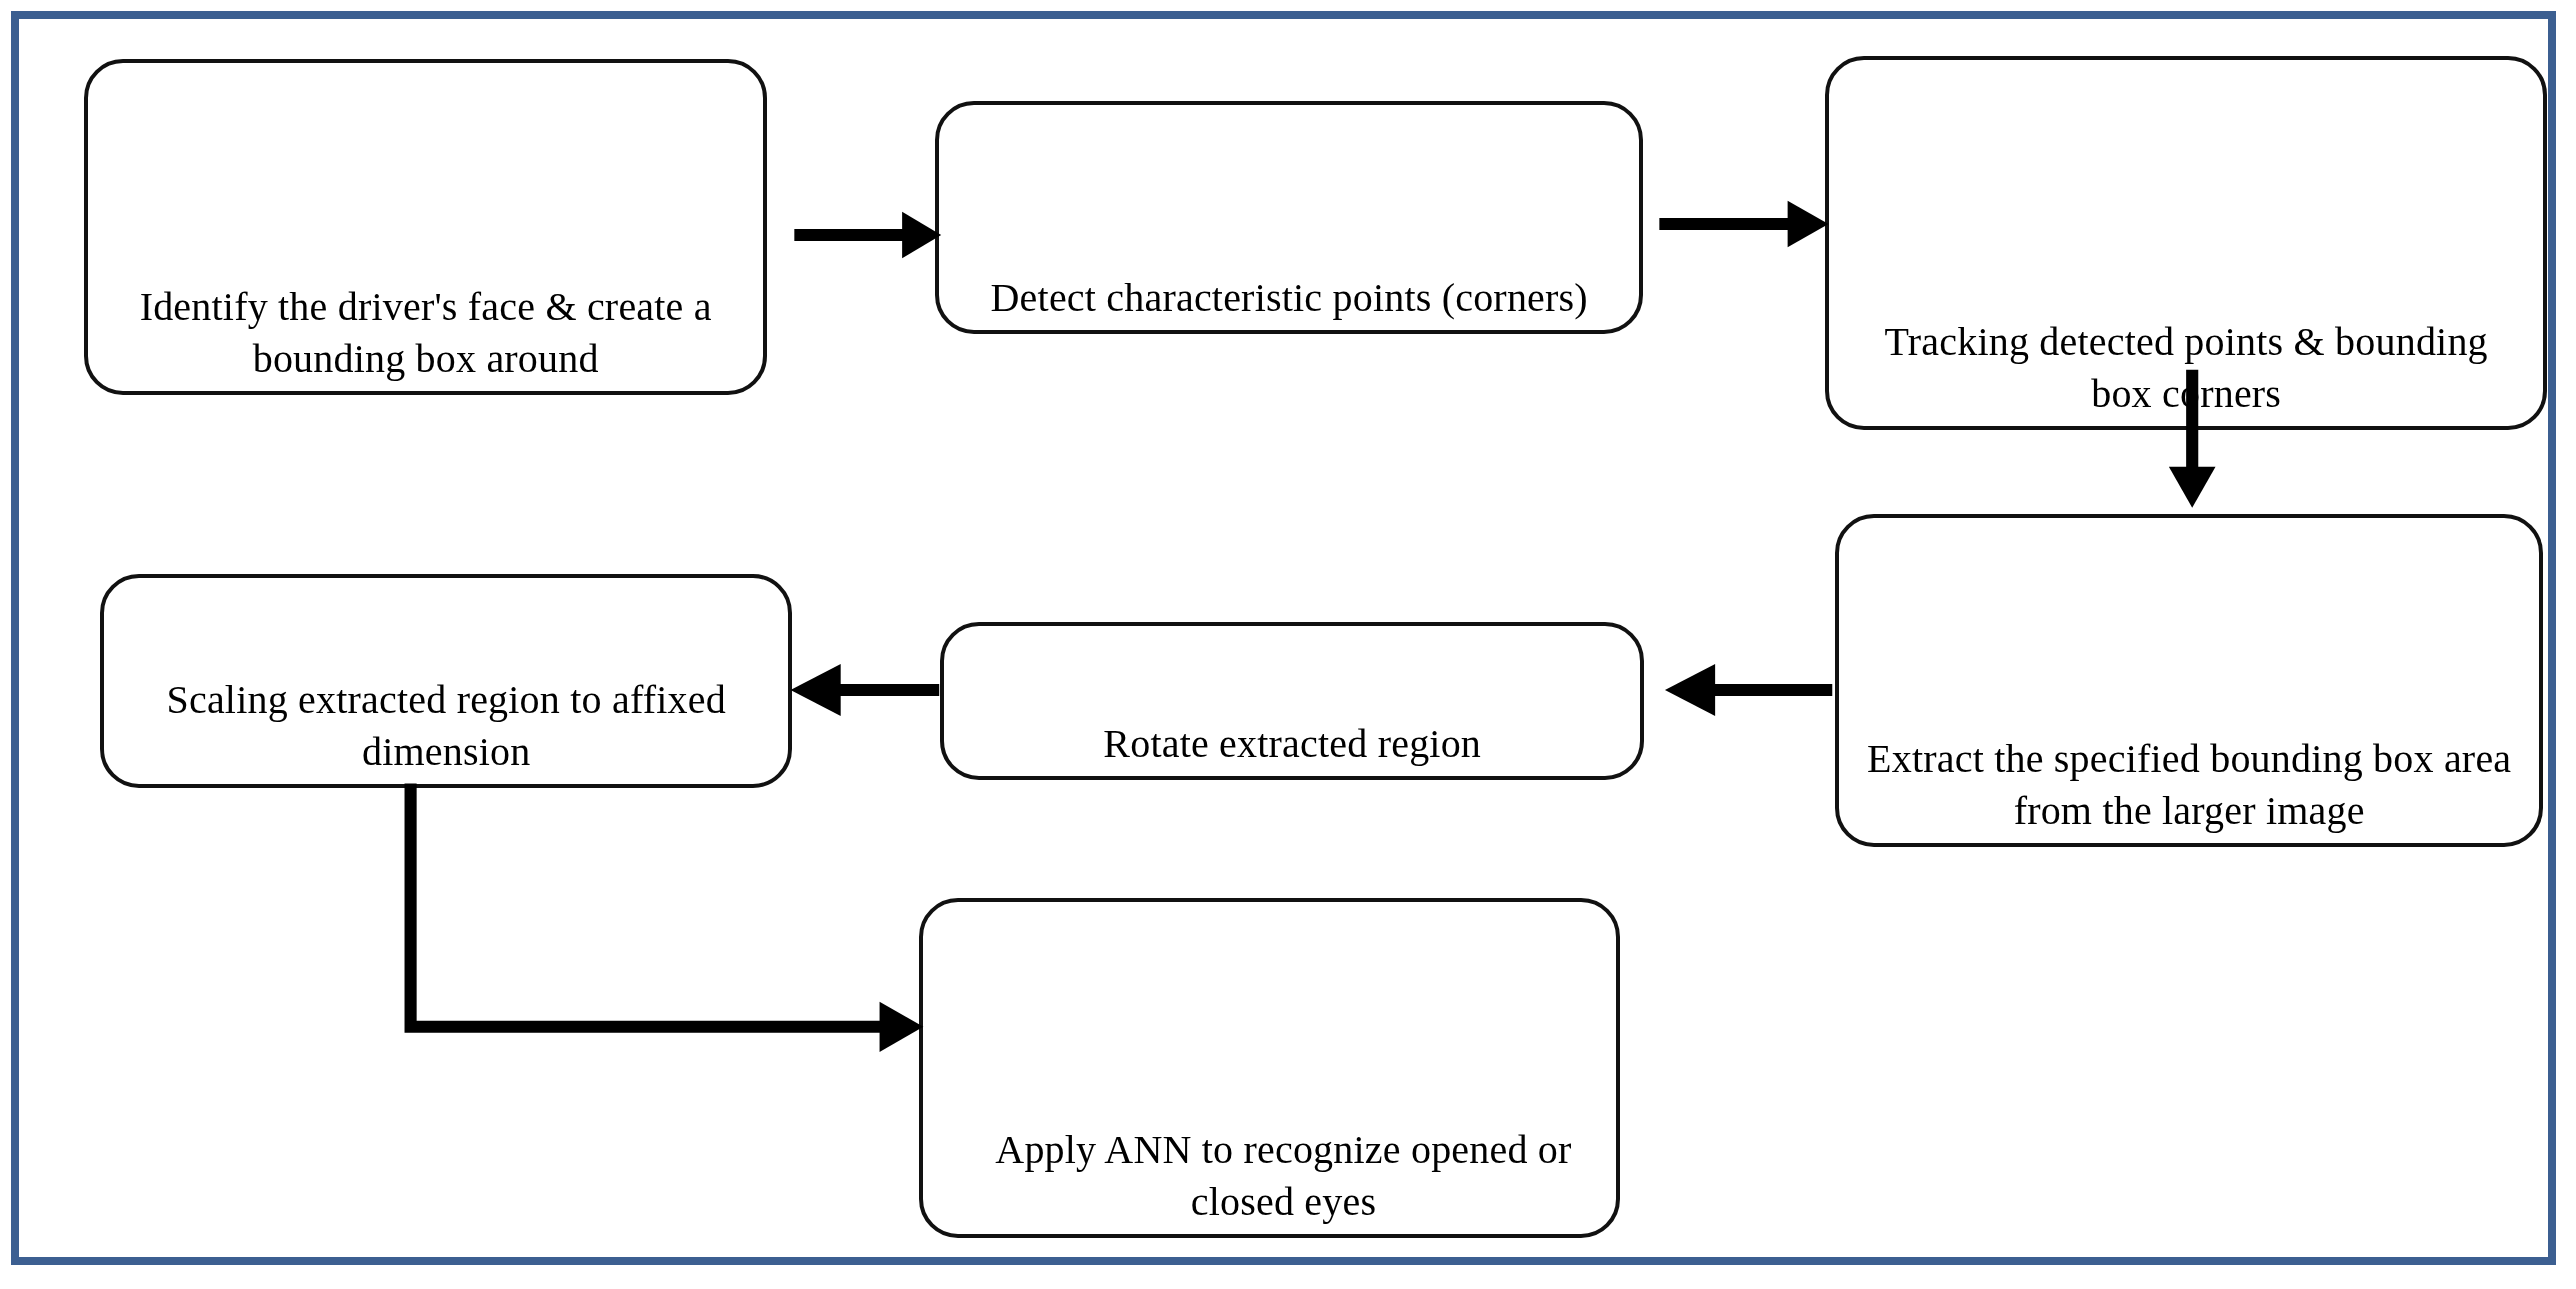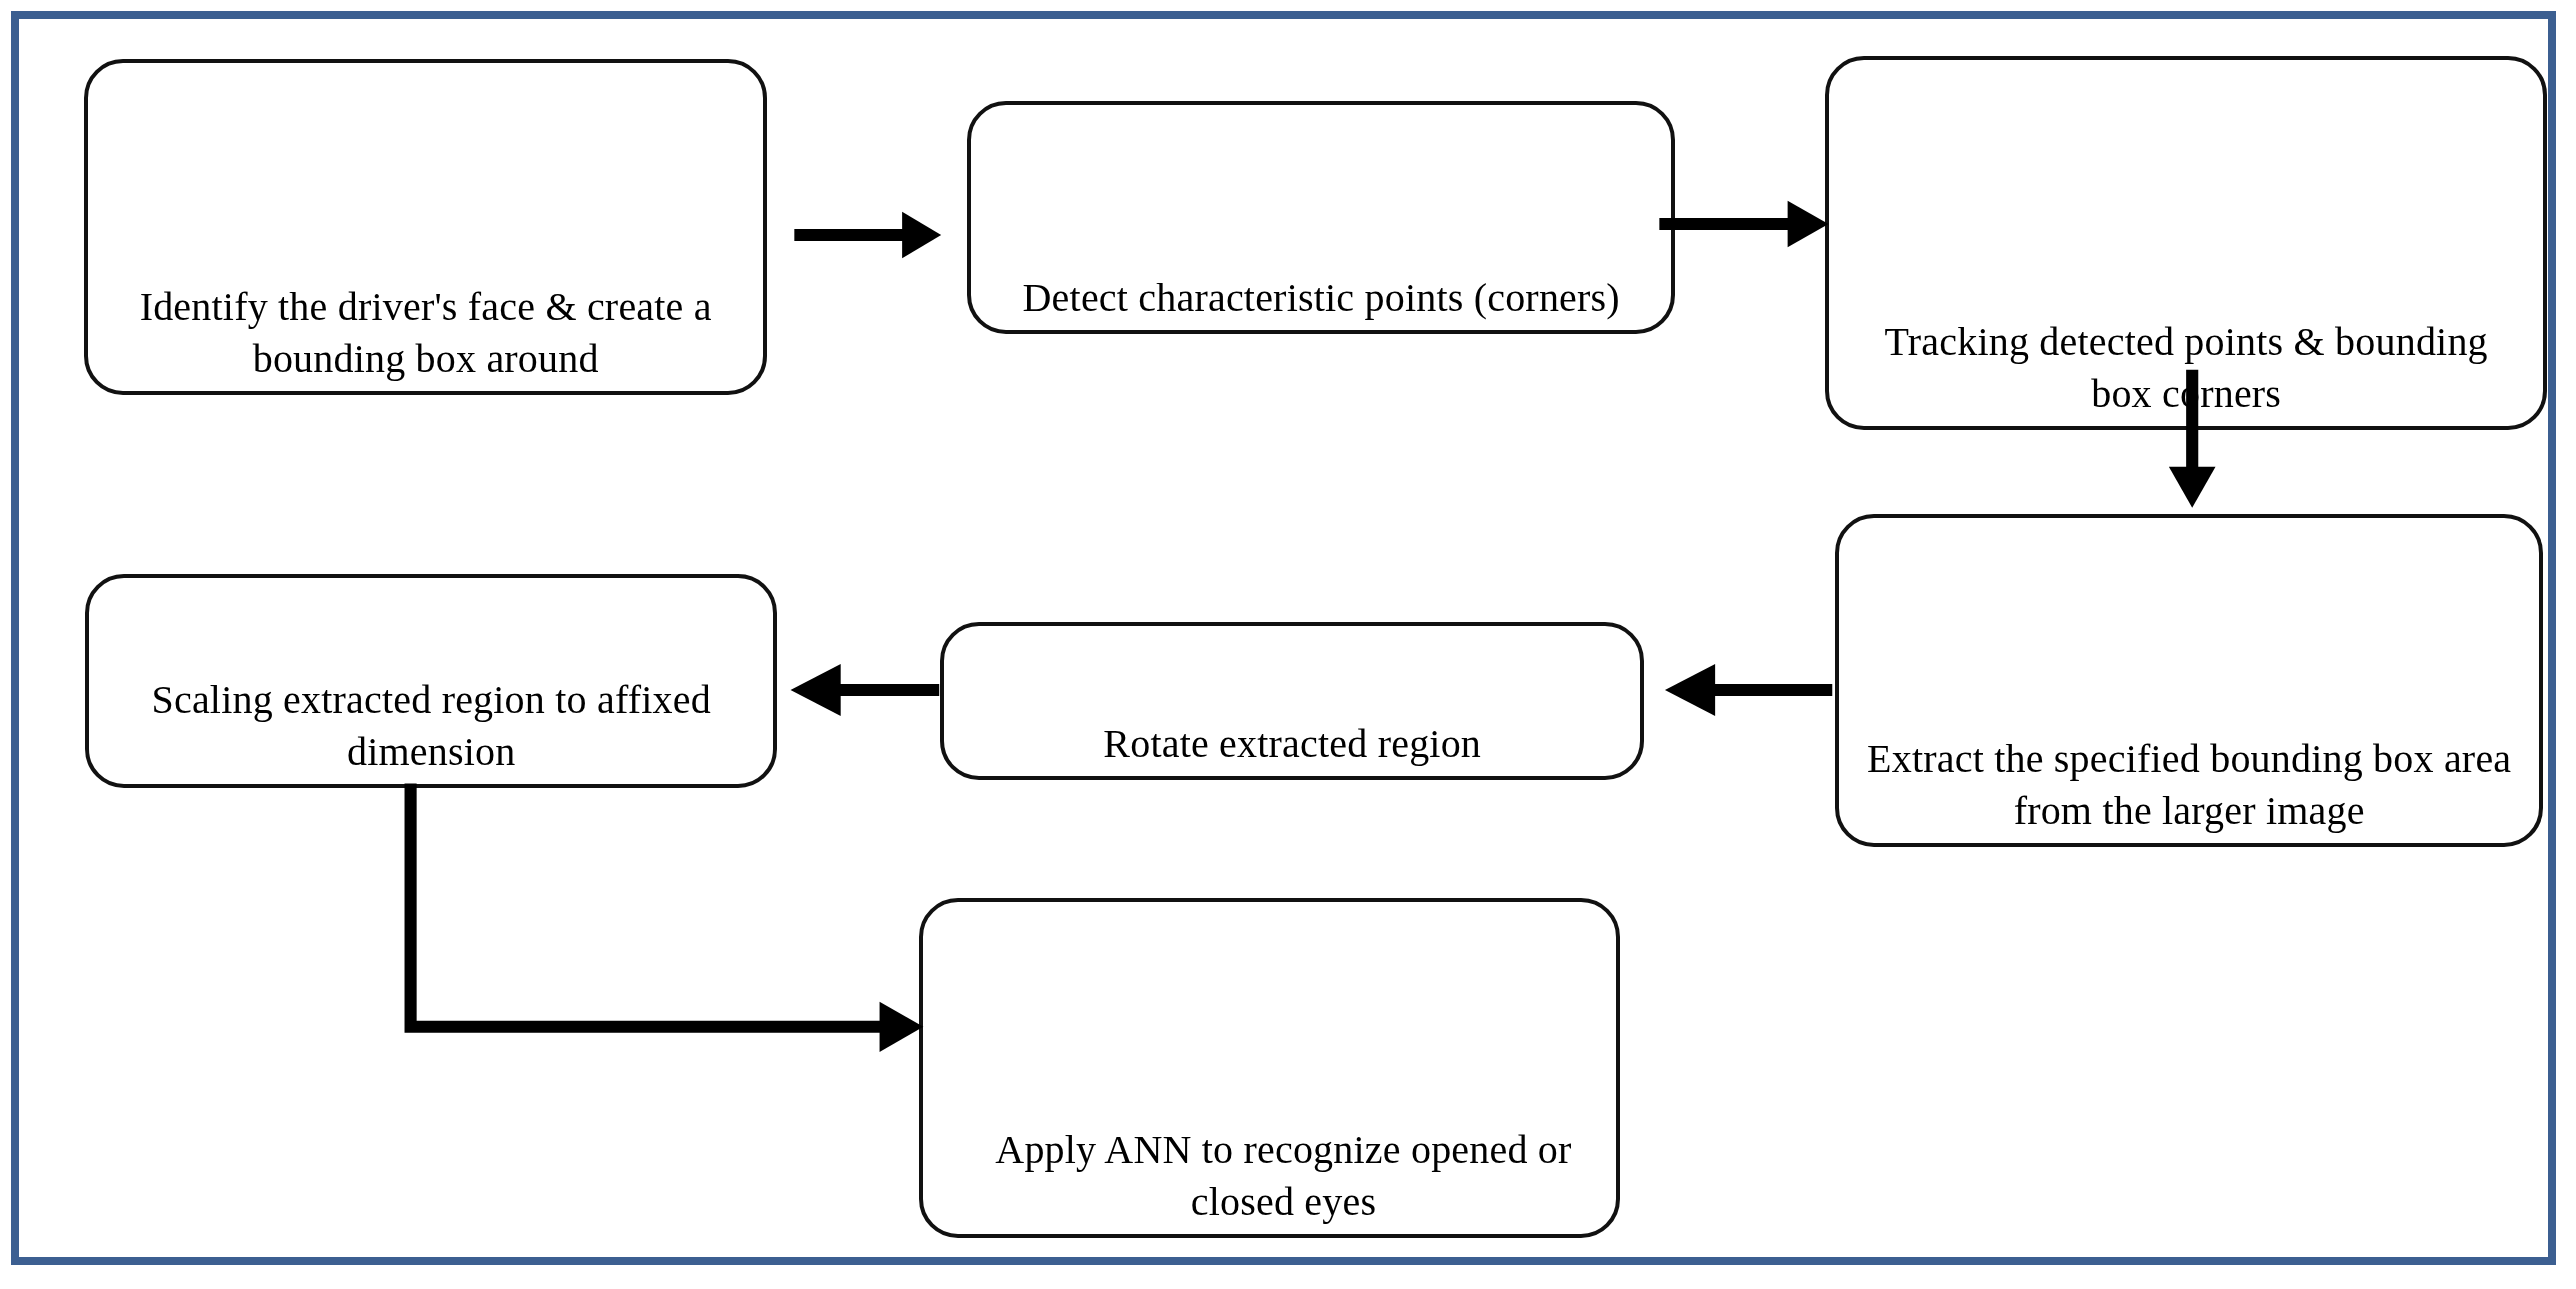--- a/index.html
+++ b/index.html
@@ -58,37 +58,37 @@
 <body>
 
 <div id="canvas">
 
   <div id="outer-frame">
 
     <div class="node" style="left:65px; top:40px; width:683px; height:336px;">
       <span class="label">Identify the driver's face &amp; create a bounding box around</span>
     </div>
 
-    <div class="node" style="left:916px; top:82px; width:708px; height:233px;margin-left:32px;">
+    <div class="node" style="left:916px; top:82px; width:708px; height:233px;">
       <span class="label">Detect characteristic points (corners)</span>
     </div>
 
     <div class="node" style="left:1806px; top:37px; width:722px; height:374px;">
       <span class="label">Tracking detected points &amp; bounding box corners</span>
     </div>
 
     <div class="node" style="left:1816px; top:495px; width:708px; height:333px;">
       <span class="label">Extract the specified bounding box area from the larger image</span>
     </div>
 
     <div class="node" style="left:921px; top:595px; width:704px; height:158px;margin-top:8px;">
       <span class="label">Rotate extracted region</span>
     </div>
 
-    <div class="node" style="left:66px; top:555px; width:692px; height:214px;">
+    <div class="node" style="left:81px; top:555px; width:692px; height:214px;">
       <span class="label">Scaling extracted region to affixed dimension</span>
     </div>
 
     <div class="node" style="left:900px; top:879px; width:701px; height:340px;padding-left:48px;">
       <span class="label">Apply ANN to recognize opened or closed eyes</span>
     </div>
 
     <div class="connector" style="left:764px; top:177px; width:163px; height:79px;">
       <svg width="163" height="79" viewBox="0 0 175 85">
         <g>

